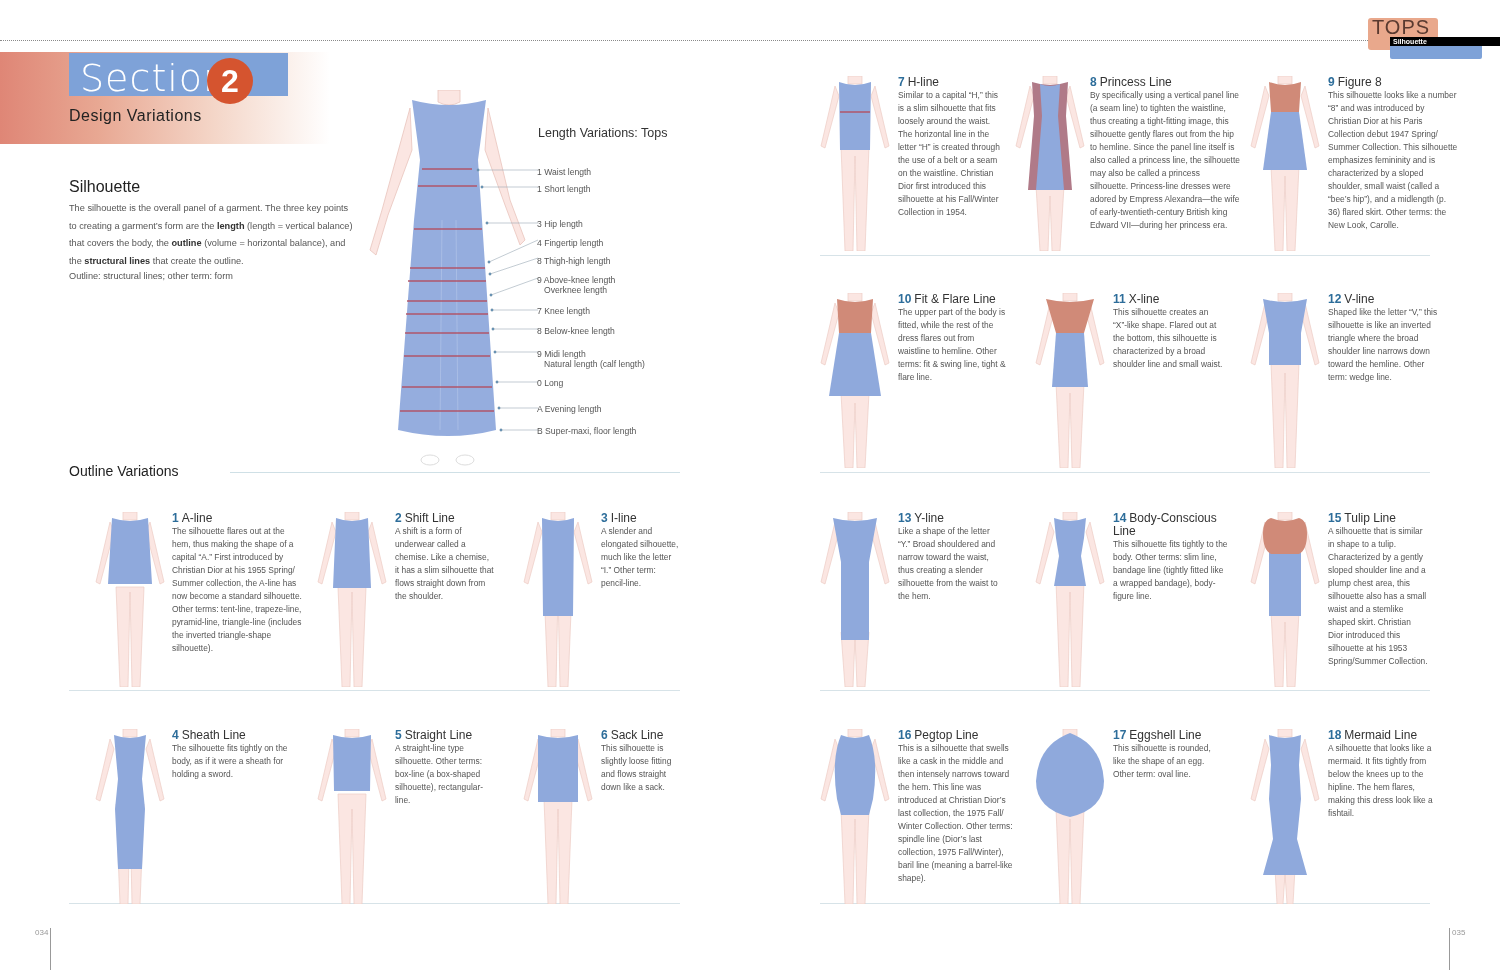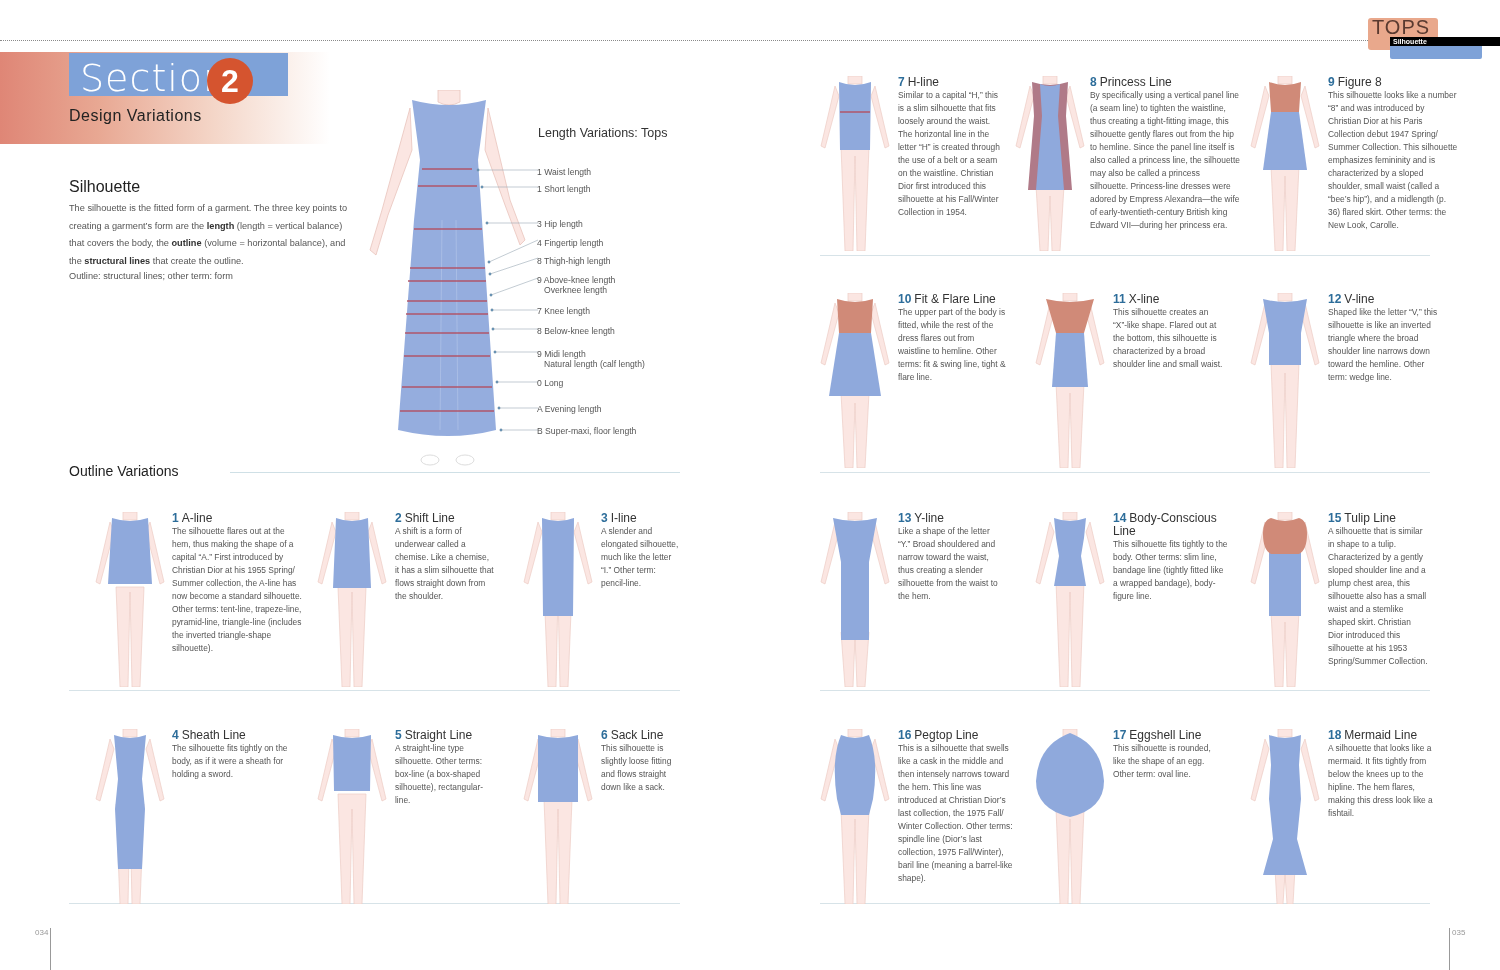--- a/index.html
+++ b/index.html
@@ -61,21 +61,21 @@
 <div class="section-sub">Design Variations</div>
 
 <div class="tops-tab"></div>
 <div class="tops-blue"></div>
 <div class="tops-black"></div>
 <div class="tops-text">TOPS</div>
 <div class="tops-sub">Silhouette</div>
 
 <div class="sil-title">Silhouette</div>
 <div class="sil-body">
-  <span>The silhouette is the fitted form of a garment. The three key points to creating a garment’s form are the </span><b>length</b><span> (length = vertical balance) that covers the body, the </span><b>outline</b><span> (volume = horizontal balance), and the </span><b>structural lines</b><span> that create the outline.</span>
+  <span>The silhouette is the overall panel of a garment. The three key points to creating a garment’s form are the </span><b>length</b><span> (length = vertical balance) that covers the body, the </span><b>outline</b><span> (volume = horizontal balance), and the </span><b>structural lines</b><span> that create the outline.</span>
 </div>
 <div class="sil-note">Outline: structural lines; other term: form</div>
 
 <svg class="lv-svg" width="180" height="380" viewBox="0 0 180 380">
 
   <path d="M50 18 L22 120 L10 160 L16 165 L28 125 L52 60 Z" fill="#fbe6e2" stroke="#e8c4bc" stroke-width="0.8"></path>
   <path d="M128 18 L150 110 L165 150 L160 155 L145 115 L125 60 Z" fill="#fbe6e2" stroke="#e8c4bc" stroke-width="0.8"></path>
 
   <path d="M78 0 L78 12 Q89 18 100 12 L100 0 Z" fill="#fbe6e2" stroke="#e8c4bc" stroke-width="0.8"></path>
 

